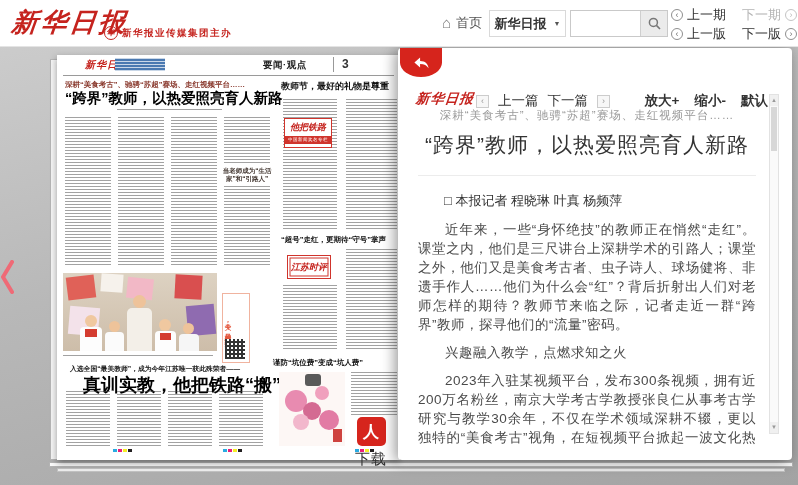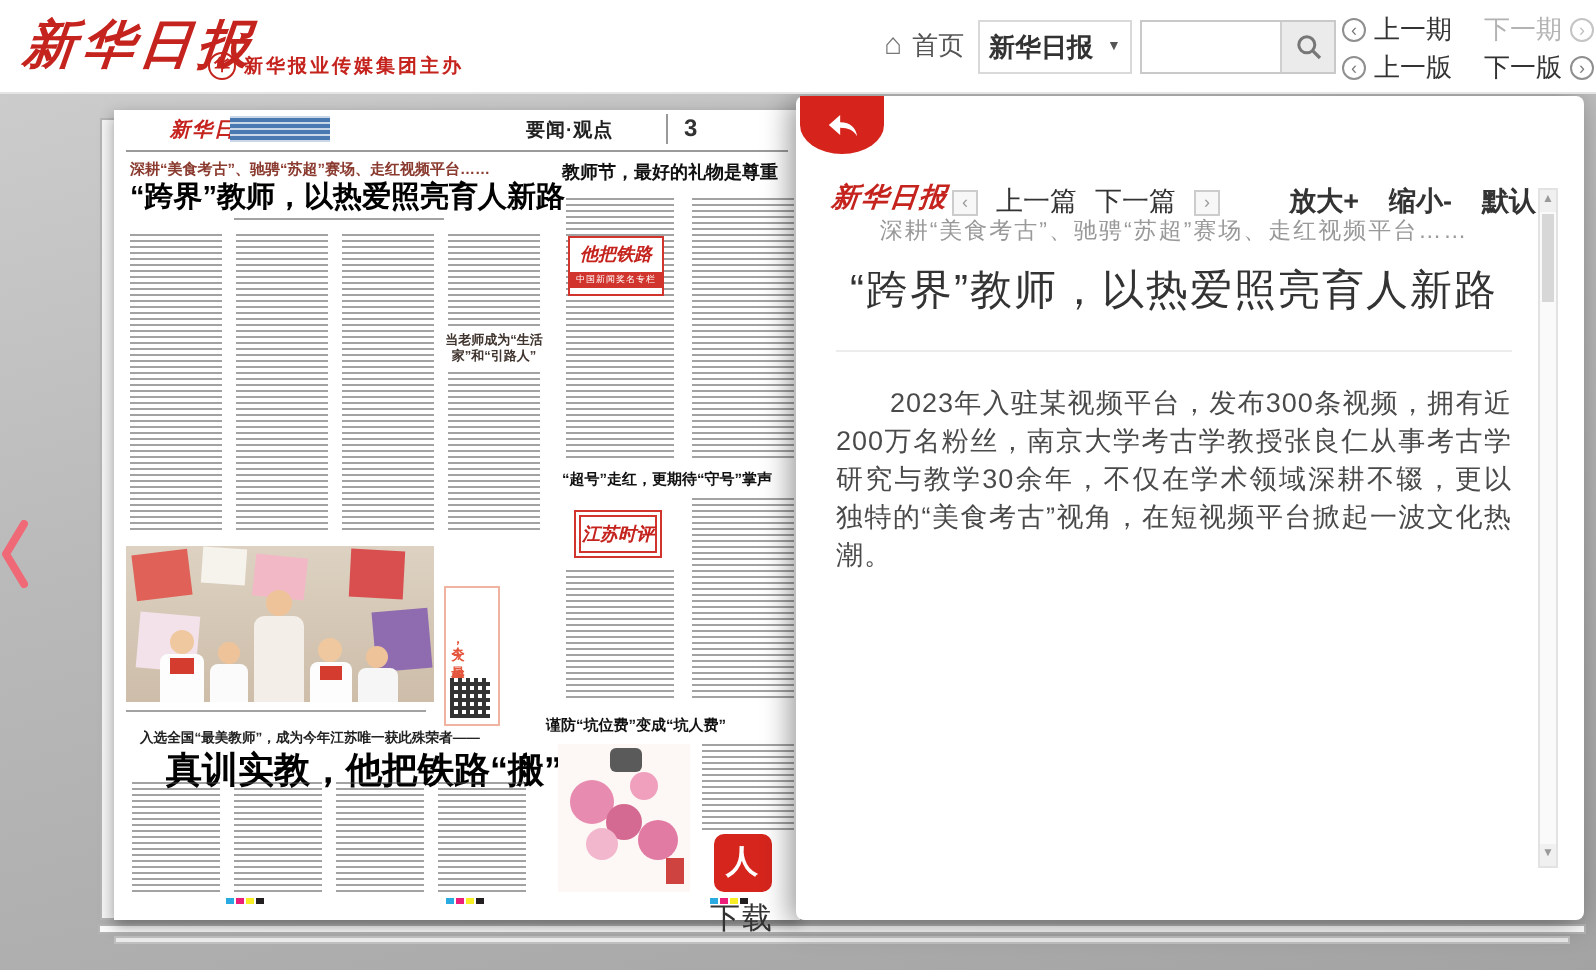--- a/index.html
+++ b/index.html
@@ -272,20 +272,23 @@
   <div class="font-controls">
     <span>放大+</span>
     <span>缩小-</span>
     <span>默认</span>
   </div>
 
   <div class="article">
     <div class="a-kicker">深耕“美食考古”、驰骋“苏超”赛场、走红视频平台……</div>
     <div class="a-title">“跨界”教师，以热爱照亮育人新路</div>
     <div class="a-div"></div>
+    <div class="a-byline">□ 本报记者 程晓琳 叶真 杨频萍</div>
+    <p class="body">近年来，一些“身怀绝技”的教师正在悄然“走红”。课堂之内，他们是三尺讲台上深耕学术的引路人；课堂之外，他们又是美食考古者、虫子诗人、球场健将、非遗手作人……他们为什么会“红”？背后折射出人们对老师怎样的期待？教师节来临之际，记者走近一群“跨界”教师，探寻他们的“流量”密码。</p>
+    <p class="body">兴趣融入教学，点燃求知之火</p>
     <p class="body">2023年入驻某视频平台，发布300条视频，拥有近200万名粉丝，南京大学考古学教授张良仁从事考古学研究与教学30余年，不仅在学术领域深耕不辍，更以独特的“美食考古”视角，在短视频平台掀起一波文化热潮。</p>
 
   </div>
 
   <div class="sbar">
     <div class="sb-up">▲</div>
     <div class="sb-thumb"></div>
     <div class="sb-down">▼</div>
   </div>
 </div>

